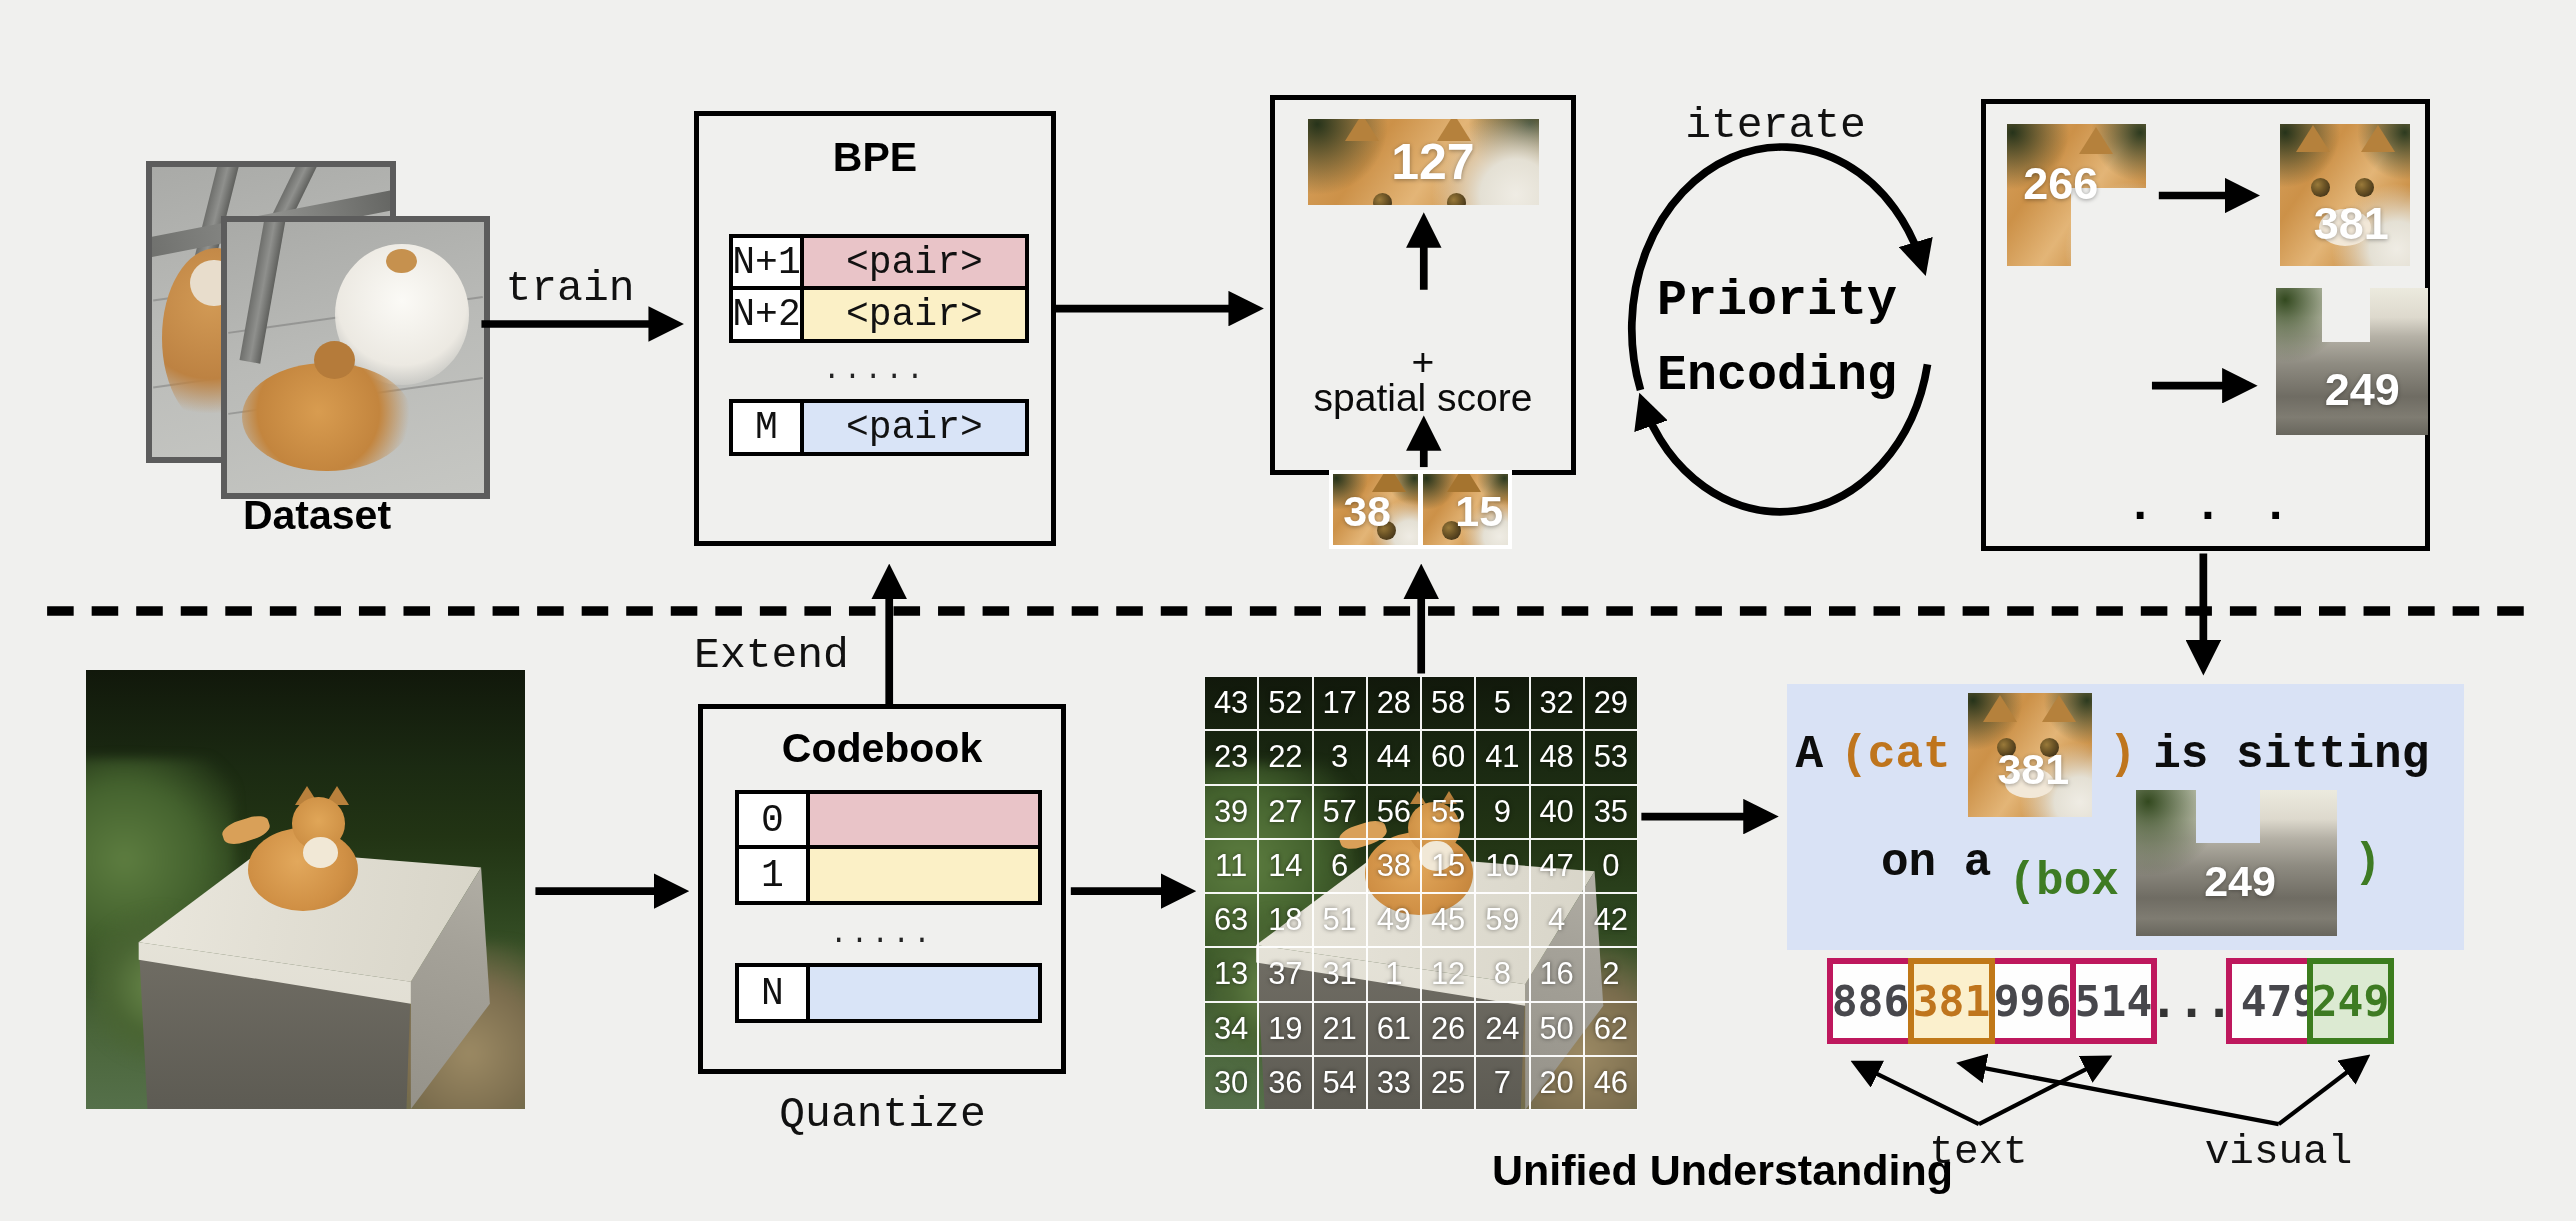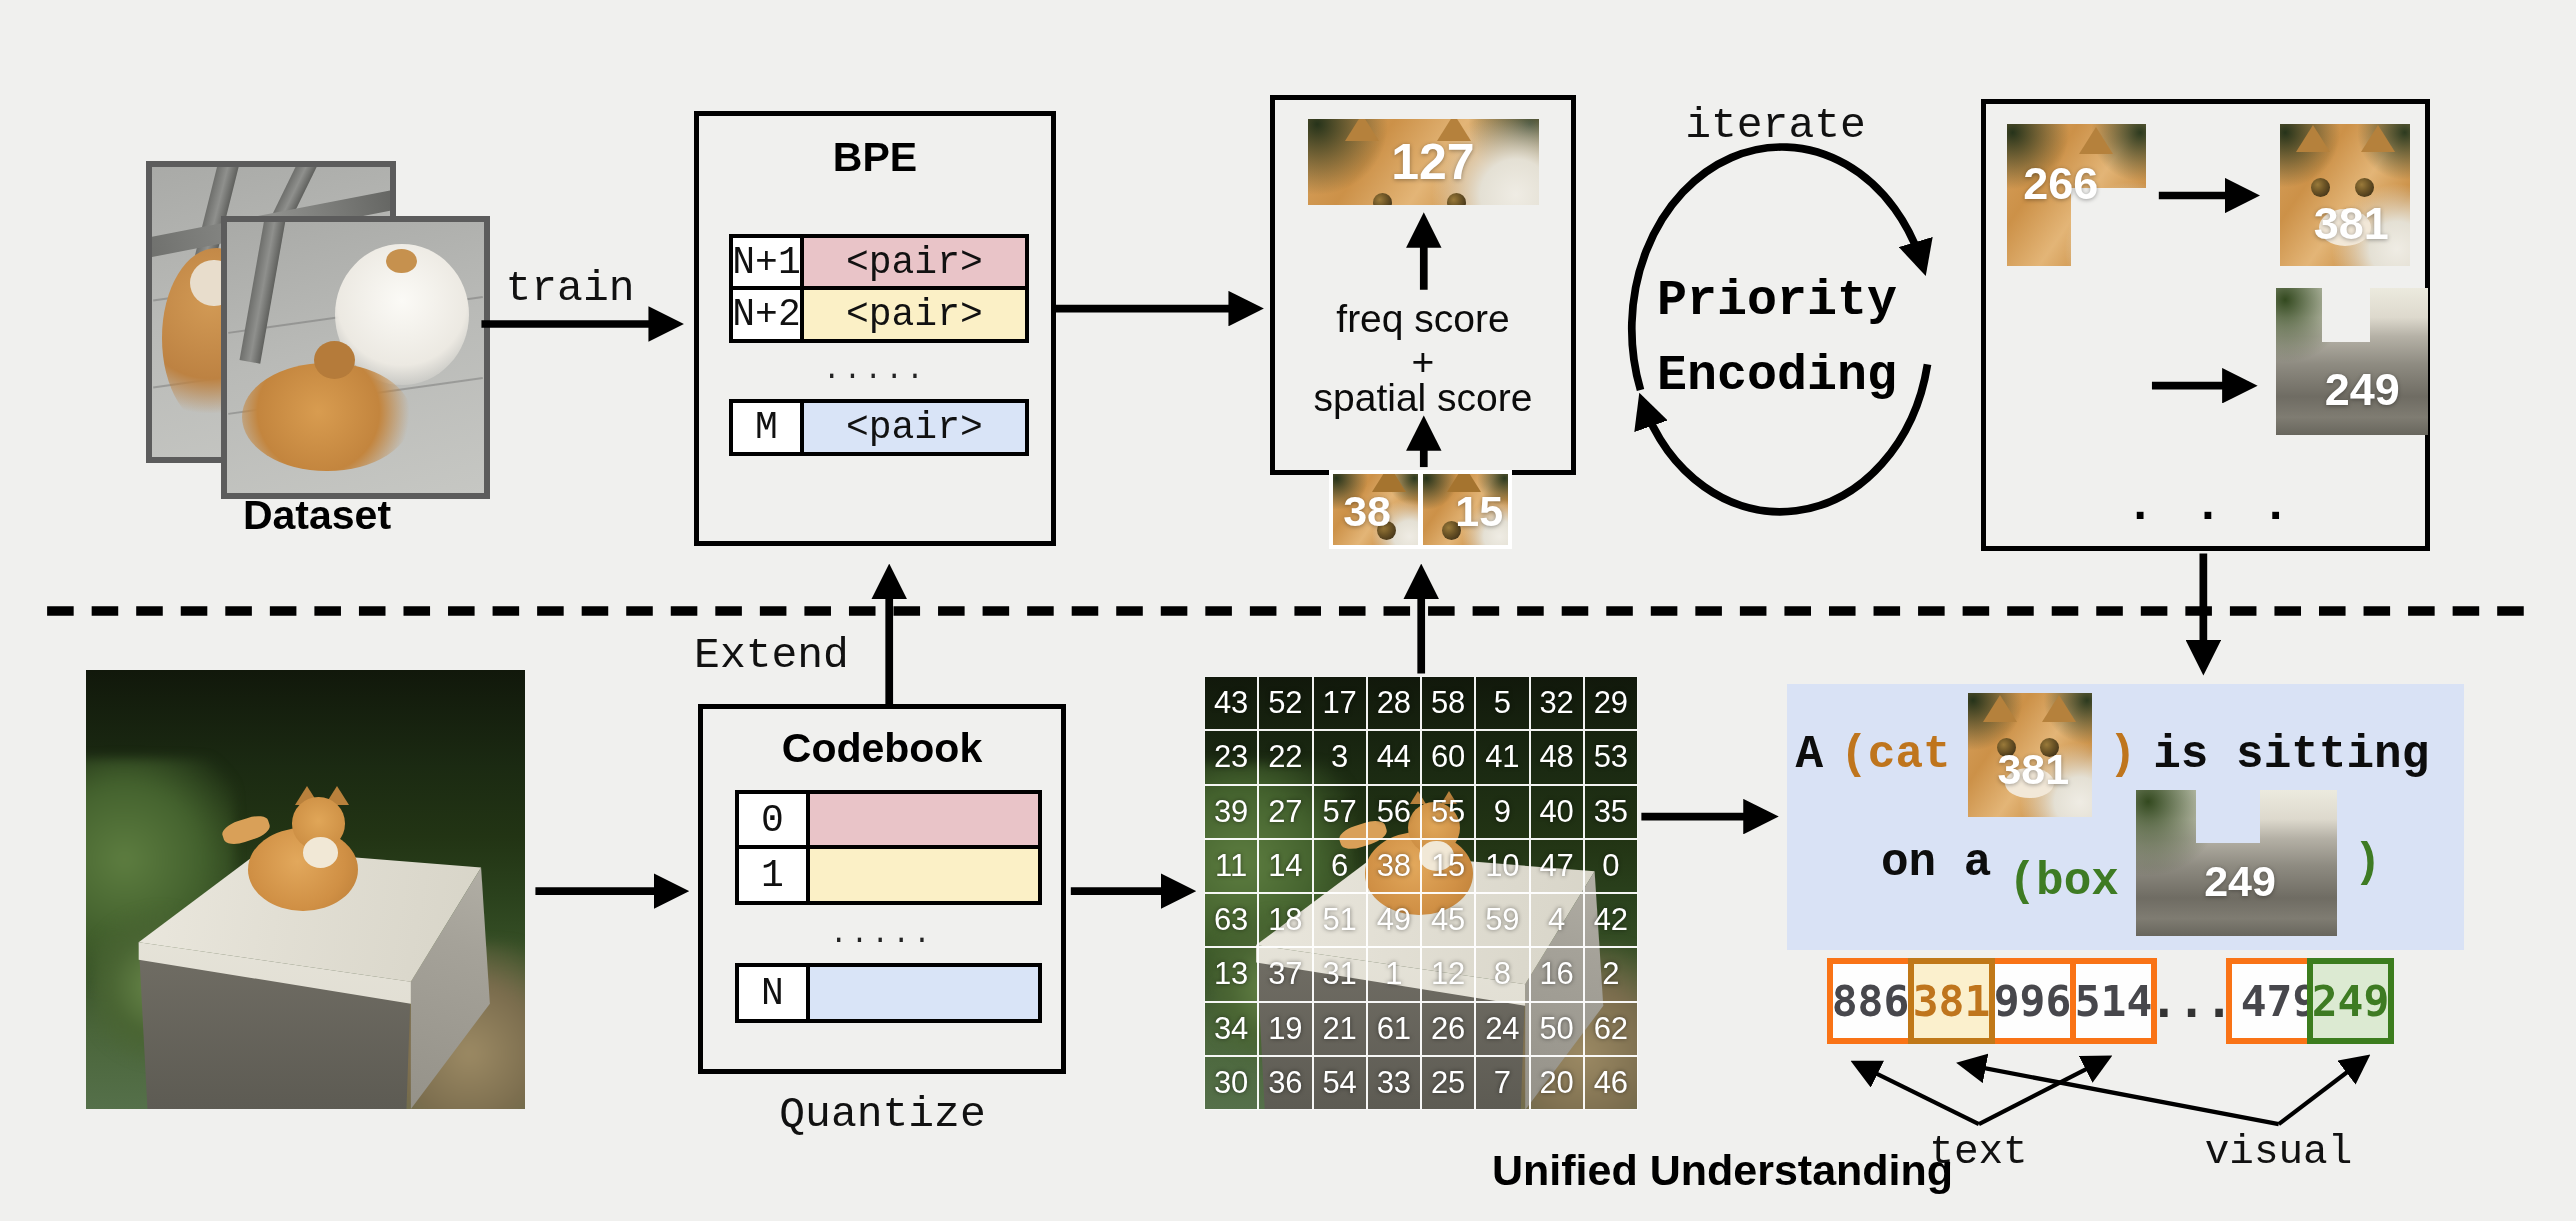--- a/index.html
+++ b/index.html
@@ -99,21 +99,21 @@
 
   
   #blue-panel{position:absolute;background:#d9e2f5;}
   .sent-row{position:absolute;display:flex;align-items:center;gap:17px;
     font-family:"Liberation Mono","DejaVu Sans Mono",monospace;
     font-weight:bold;font-size:46px;color:#0d0d0d;white-space:pre;}
   .sent-img{position:relative;overflow:hidden;flex:none;}
 
   
   #token-row{position:absolute;display:flex;align-items:flex-start;}
-  .token{width:87px;height:86px;border:6px solid #f97316;background:#fefefe;
+  .token{width:87px;height:86px;border:6px solid #be185d;background:#fefefe;
     box-sizing:border-box;display:flex;align-items:center;justify-content:center;
     font-family:"DejaVu Sans Mono","Liberation Mono",monospace;font-weight:bold;
     font-size:43px;color:#47474c;margin-left:-6px;position:relative;}
   .token:first-child{margin-left:0;}
   .token.orange{border-color:#c07818;background:#fbf0cd;color:#bf751d;z-index:2;}
   .token.green{border-color:#3c7d1e;background:#dcead2;color:#3e7b23;z-index:2;}
   .token-ellipsis{width:69px;height:86px;display:flex;align-items:center;justify-content:center;
     font-family:"DejaVu Sans Mono","Liberation Mono",monospace;font-weight:bold;
     font-size:46px;color:#333;}
 
@@ -206,21 +206,20 @@
 </div>
 
 <div class="frame" style="left:1270px;top:95px;width:306px;height:380px;">
   <div class="tile-patch fur" style="left:33px;top:19px;width:231px;height:86px;">
     <div class="ear" style="left:16%;top:-5.1px;"></div>
     <div class="ear" style="left:56%;top:-5.1px;"></div>
     <div class="eye" style="left:28%;bottom:-6.9px;"></div>
     <div class="eye" style="left:60%;bottom:-6.9px;"></div>
     <span class="patch-num" style="font-size:50px;left:36%;top:16%;">127</span>
   </div>
-  <div class="abs score-text center" style="left:0;top:197px;width:100%;">freq score</div>
   <div class="abs score-text center" style="left:0;top:240px;width:100%;">+</div>
   <div class="abs score-text center" style="left:0;top:276px;width:100%;">spatial score</div>
   <div class="pair-frame" style="left:54px;top:370px;width:183px;height:79px;">
     <div class="pair-half fur">
       <div class="ear" style="left:46%;top:-8.6px;border-bottom-color:#a5742f;"></div>
       <div class="eye" style="left:52%;bottom:5.1px;"></div>
       <span class="patch-num" style="font-size:43px;left:12%;top:18%;">38</span>
     </div>
     <div class="pair-half fur">
       <div class="ear" style="left:28%;top:-8.6px;border-bottom-color:#a5742f;"></div>

